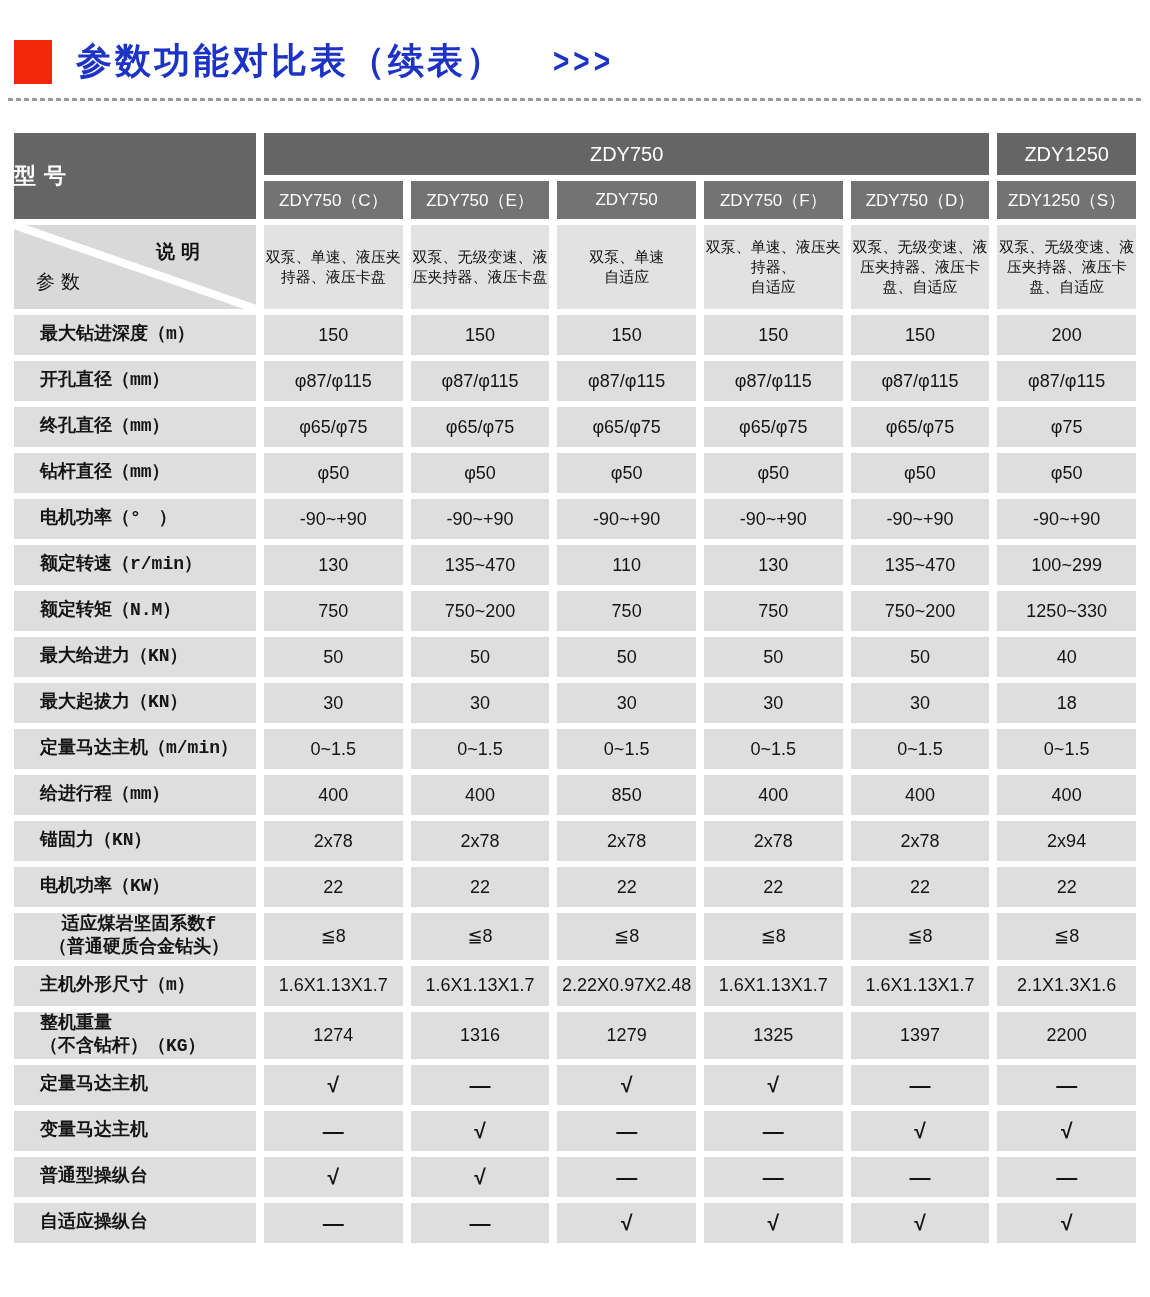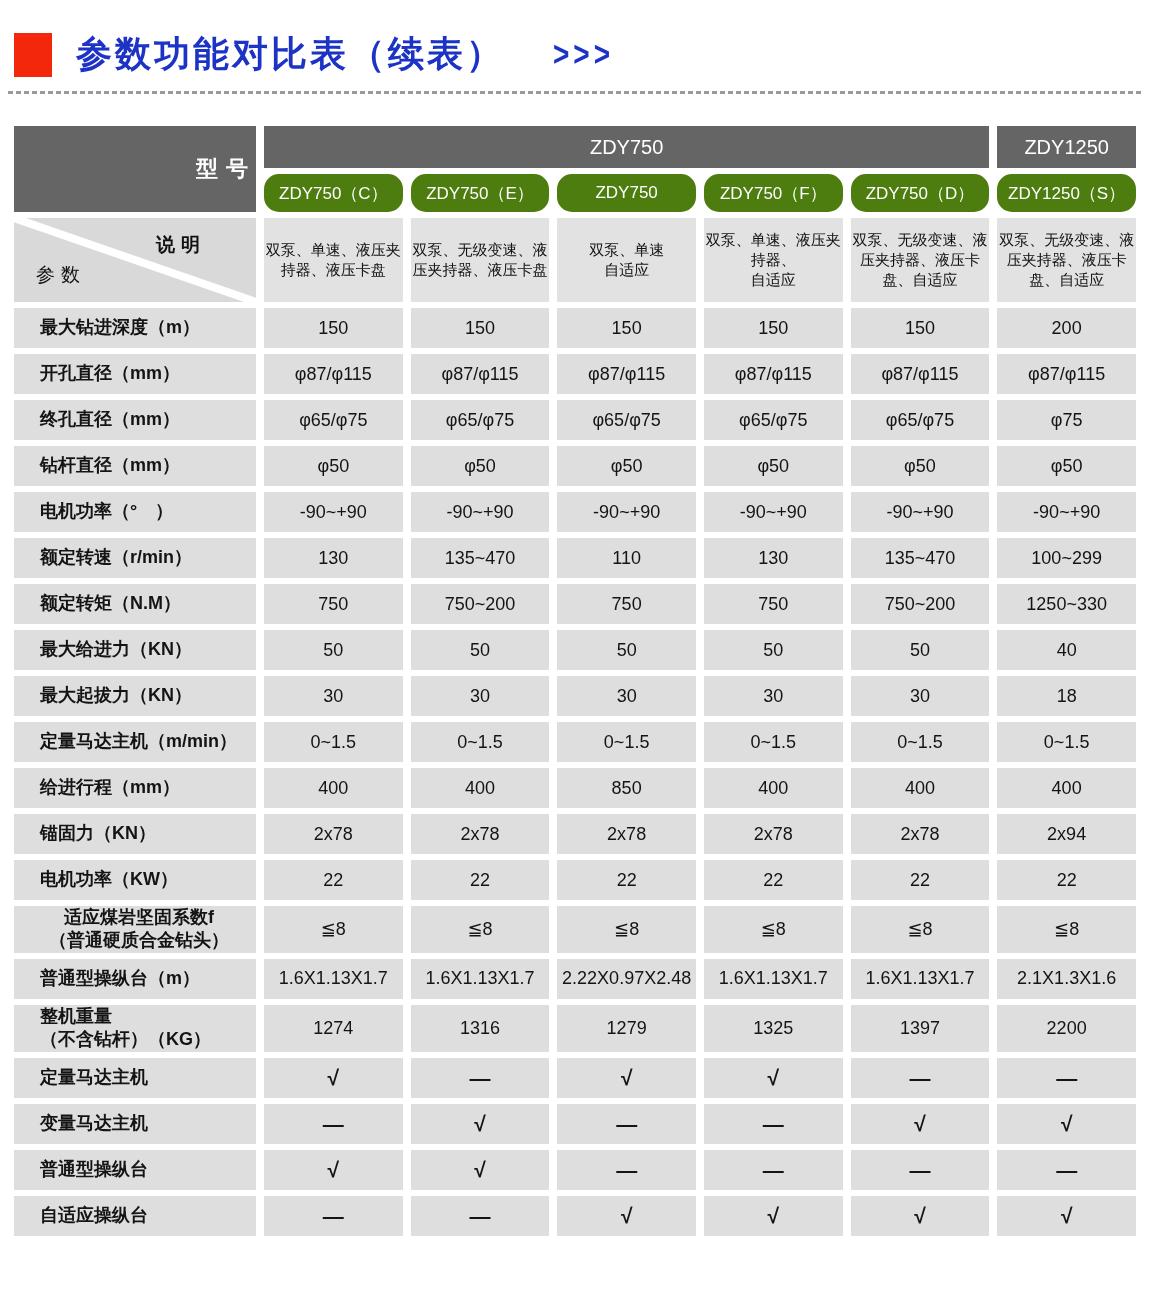--- a/index.html
+++ b/index.html
@@ -5,21 +5,21 @@
   html,body { margin:0; padding:0; }
   body {
     width:1150px; height:1297px;
     background:#ffffff;
     font-family:"Liberation Sans", sans-serif;
     color:#111;
     overflow:hidden;
   }
 
   
-  .title-bar { display:flex; align-items:center; padding:30px 0 0 14px; }
+  .title-bar { display:flex; align-items:center; padding:30px 0 0 14px;margin-top:7px; }
   .title-square { width:38px; height:44px; background:#f2270c; margin-right:24px; flex:0 0 auto; }
   .page-title  { font-size:36px; font-weight:bold; color:#1c33c6; letter-spacing:3px; white-space:nowrap; }
   .title-arrows{ font-size:28px; font-weight:bold; color:#1c33c6; margin-left:48px; letter-spacing:4px; transform:scaleY(1.25); }
 
   .dashed-rule {
     margin:12px 8px 0 8px; height:3px;
     background:repeating-linear-gradient(to right,#9a9a9a 0 5px,transparent 5px 8px);
   }
 
   
@@ -30,48 +30,48 @@
     table-layout:fixed;
     width:1138px;
   }
   th,td { padding:0; vertical-align:middle; }
 
   col.c-label { width:242px; }
 
   .model-cell {
     background:#656565; color:#fff;
     font-size:22px; font-weight:bold; letter-spacing:8px;
-    text-align:right;
+    text-align:left;
   }
   .group-head {
     background:#656565; color:#fff;
     font-size:20px; font-weight:normal; text-align:center; height:42px;
   }
   .col-head {
-    background:#4d7c0f; color:#fff;
-    font-size:17px; font-weight:normal; text-align:center; height:38px;border-radius:15px;
+    background:#737373; color:#fff;
+    font-size:17px; font-weight:normal; text-align:center; height:38px;
   }
 
   .desc-cell {
     background:#e2e2e2; font-size:15px; line-height:1.35;
     text-align:center; height:84px; white-space:pre-line; color:#111;
   }
   .diag-cell { background:#d9d9d9; position:relative; height:84px; }
   .diag-cell svg { position:absolute; inset:0; width:100%; height:100%; }
   .diag-top    { position:absolute; top:14px; right:50px; font-size:19px; font-weight:bold; letter-spacing:6px; }
   .diag-bottom { position:absolute; bottom:14px; left:22px; font-size:19px; font-weight:normal; letter-spacing:6px; }
 
   tbody td {
     background:#dedede; height:40px;
     font-size:18px; text-align:center; color:#141414;
   }
   tbody td.label-cell {
     text-align:left; padding-left:26px;
     font-weight:bold; font-size:18px;
-    white-space:pre-line; line-height:1.3;
+    white-space:pre-line; line-height:1.3;font-family:Liberation Mono, monospace;
   }
   
   tbody tr:nth-child(14) td.label-cell { text-align:center; padding-left:8px; }
   tbody td.sym { font-size:21px; font-weight:bold; }
 </style>
 </head>
 <body>
 
 <div class="title-bar">
   <span class="title-square"></span>
@@ -245,21 +245,21 @@
         <td class="label-cell">适应煤岩坚固系数f
 （普通硬质合金钻头）</td>
         <td>≦8</td>
         <td>≦8</td>
         <td>≦8</td>
         <td>≦8</td>
         <td>≦8</td>
         <td>≦8</td>
       </tr>
       <tr>
-        <td class="label-cell">普通型操纵台（m）</td>
+        <td class="label-cell">主机外形尺寸（m）</td>
         <td>1.6X1.13X1.7</td>
         <td>1.6X1.13X1.7</td>
         <td>2.22X0.97X2.48</td>
         <td>1.6X1.13X1.7</td>
         <td>1.6X1.13X1.7</td>
         <td>2.1X1.3X1.6</td>
       </tr>
       <tr>
         <td class="label-cell">整机重量
 （不含钻杆）（KG）</td>

